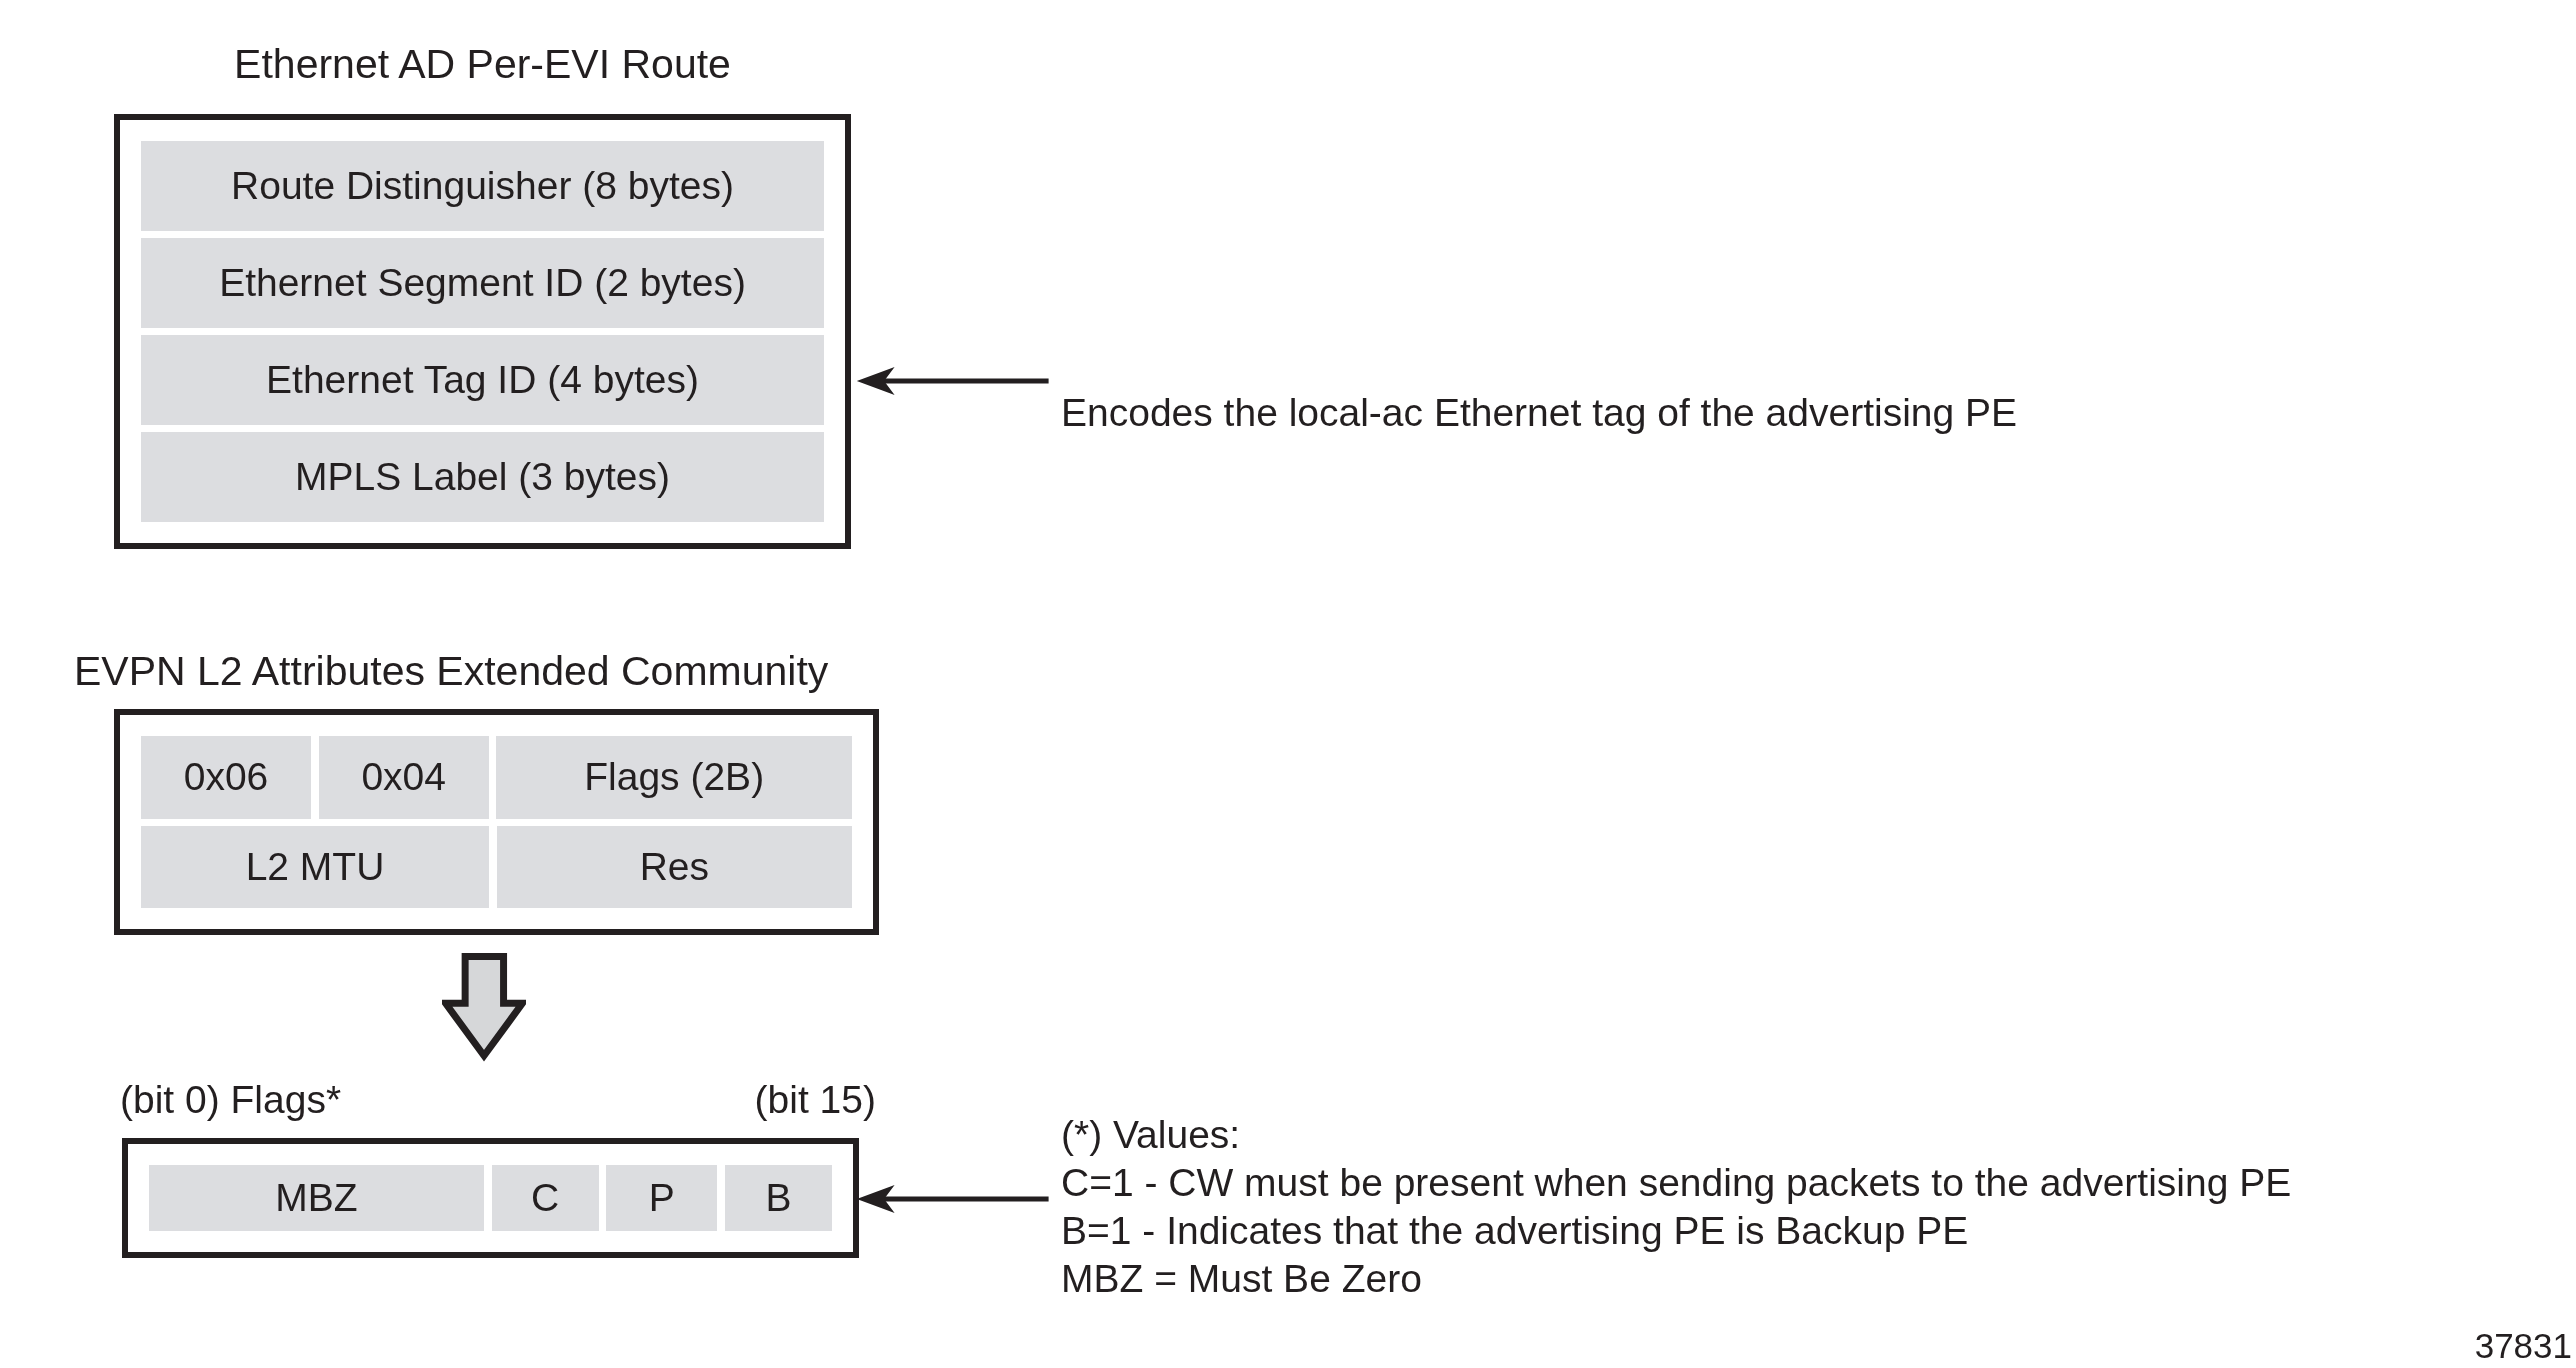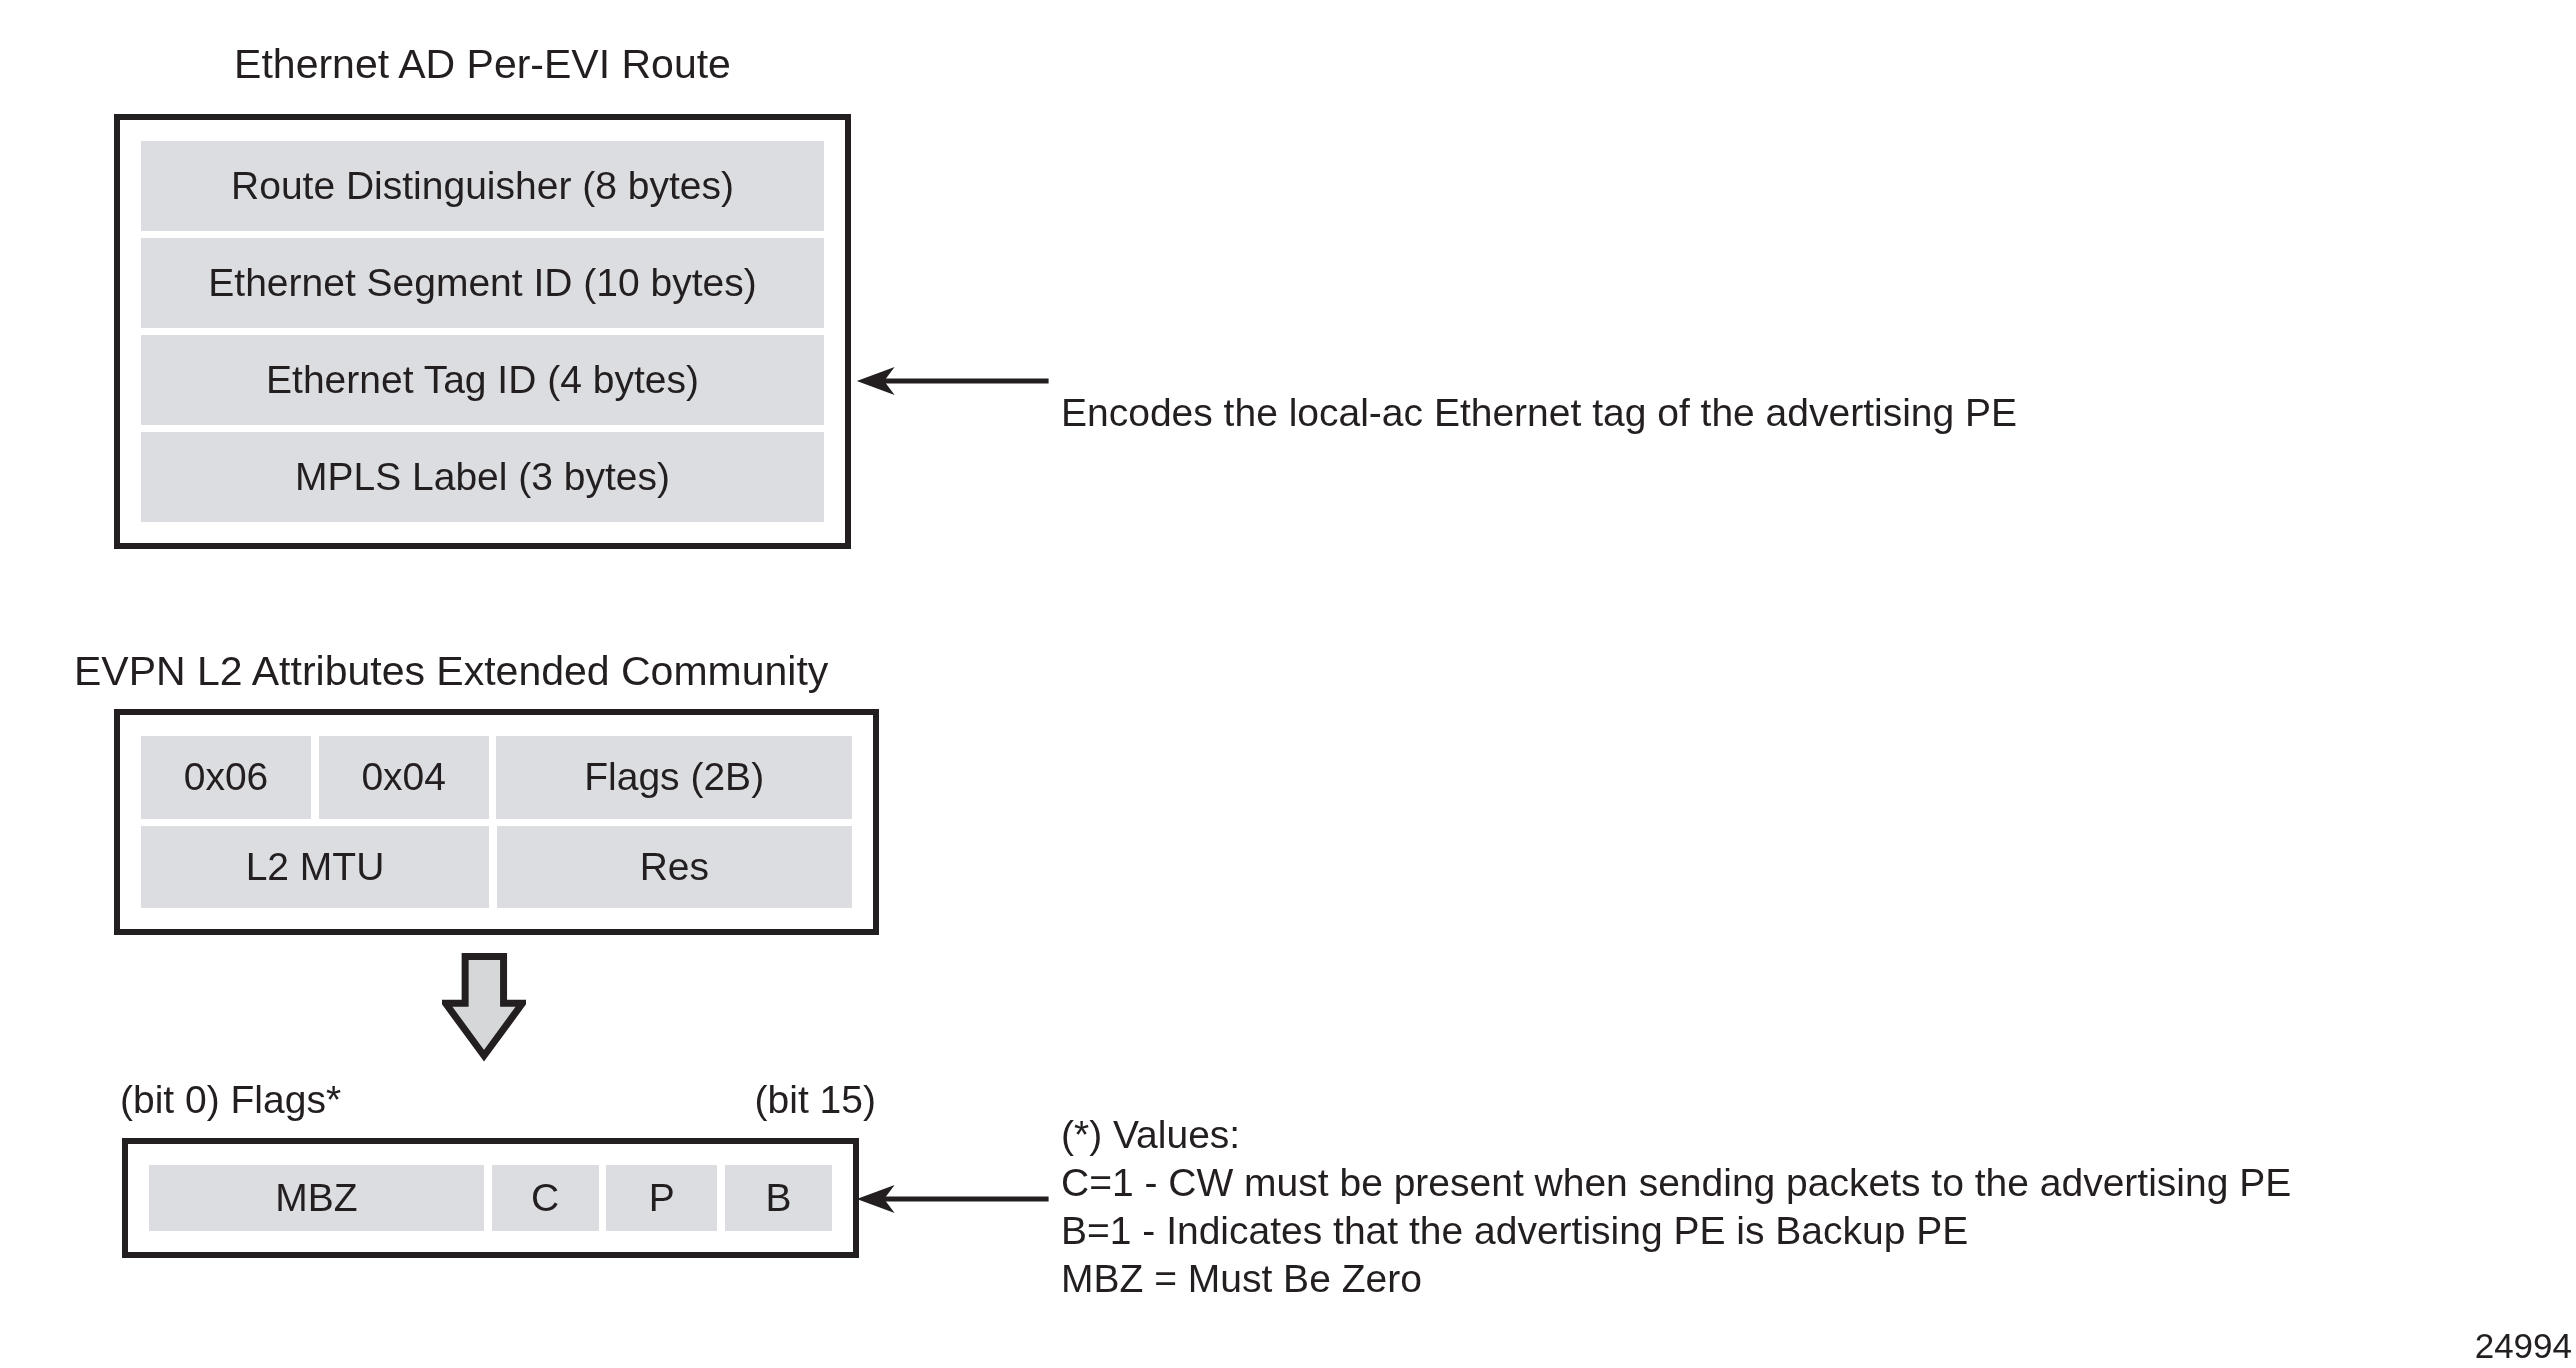--- a/index.html
+++ b/index.html
@@ -79,21 +79,21 @@
 
 <div class="canvas">
 
   <div class="abs section-title centered" style="left:114px; top:39px; width:737px;">Ethernet AD Per-EVI Route</div>
 
   <div class="abs frame" style="left:114px; top:114px; width:737px; height:435px;">
     <div class="row">
       <div class="cell">Route Distinguisher (8 bytes)</div>
     </div>
     <div class="row">
-      <div class="cell">Ethernet Segment ID (10 bytes)</div>
+      <div class="cell">Ethernet Segment ID (2 bytes)</div>
     </div>
     <div class="row">
       <div class="cell">Ethernet Tag ID (4 bytes)</div>
     </div>
     <div class="row">
       <div class="cell">MPLS Label (3 bytes)</div>
     </div>
   </div>
 
   <svg class="abs" style="left:854px; top:360px;" width="203" height="42" viewBox="0 0 290 60">
@@ -140,16 +140,16 @@
     <path d="M4,30 L58,10 L43,30 L58,50 Z" fill="#231f20"></path>
   </svg>
 
   <div class="abs annotation" style="left:1061px; top:1079px;">
     <div class="note-line">(*) Values:</div>
     <div class="note-line">C=1 - CW must be present when sending packets to the advertising PE</div>
     <div class="note-line">B=1 - Indicates that the advertising PE is Backup PE</div>
     <div class="note-line">MBZ = Must Be Zero</div>
   </div>
 
-  <div class="abs fig-number" style="left:2460px; top:1326px; width:112px;">24994</div>
+  <div class="abs fig-number" style="left:2460px; top:1326px; width:112px;">37831</div>
 
 </div>
 
 
 </body></html>

